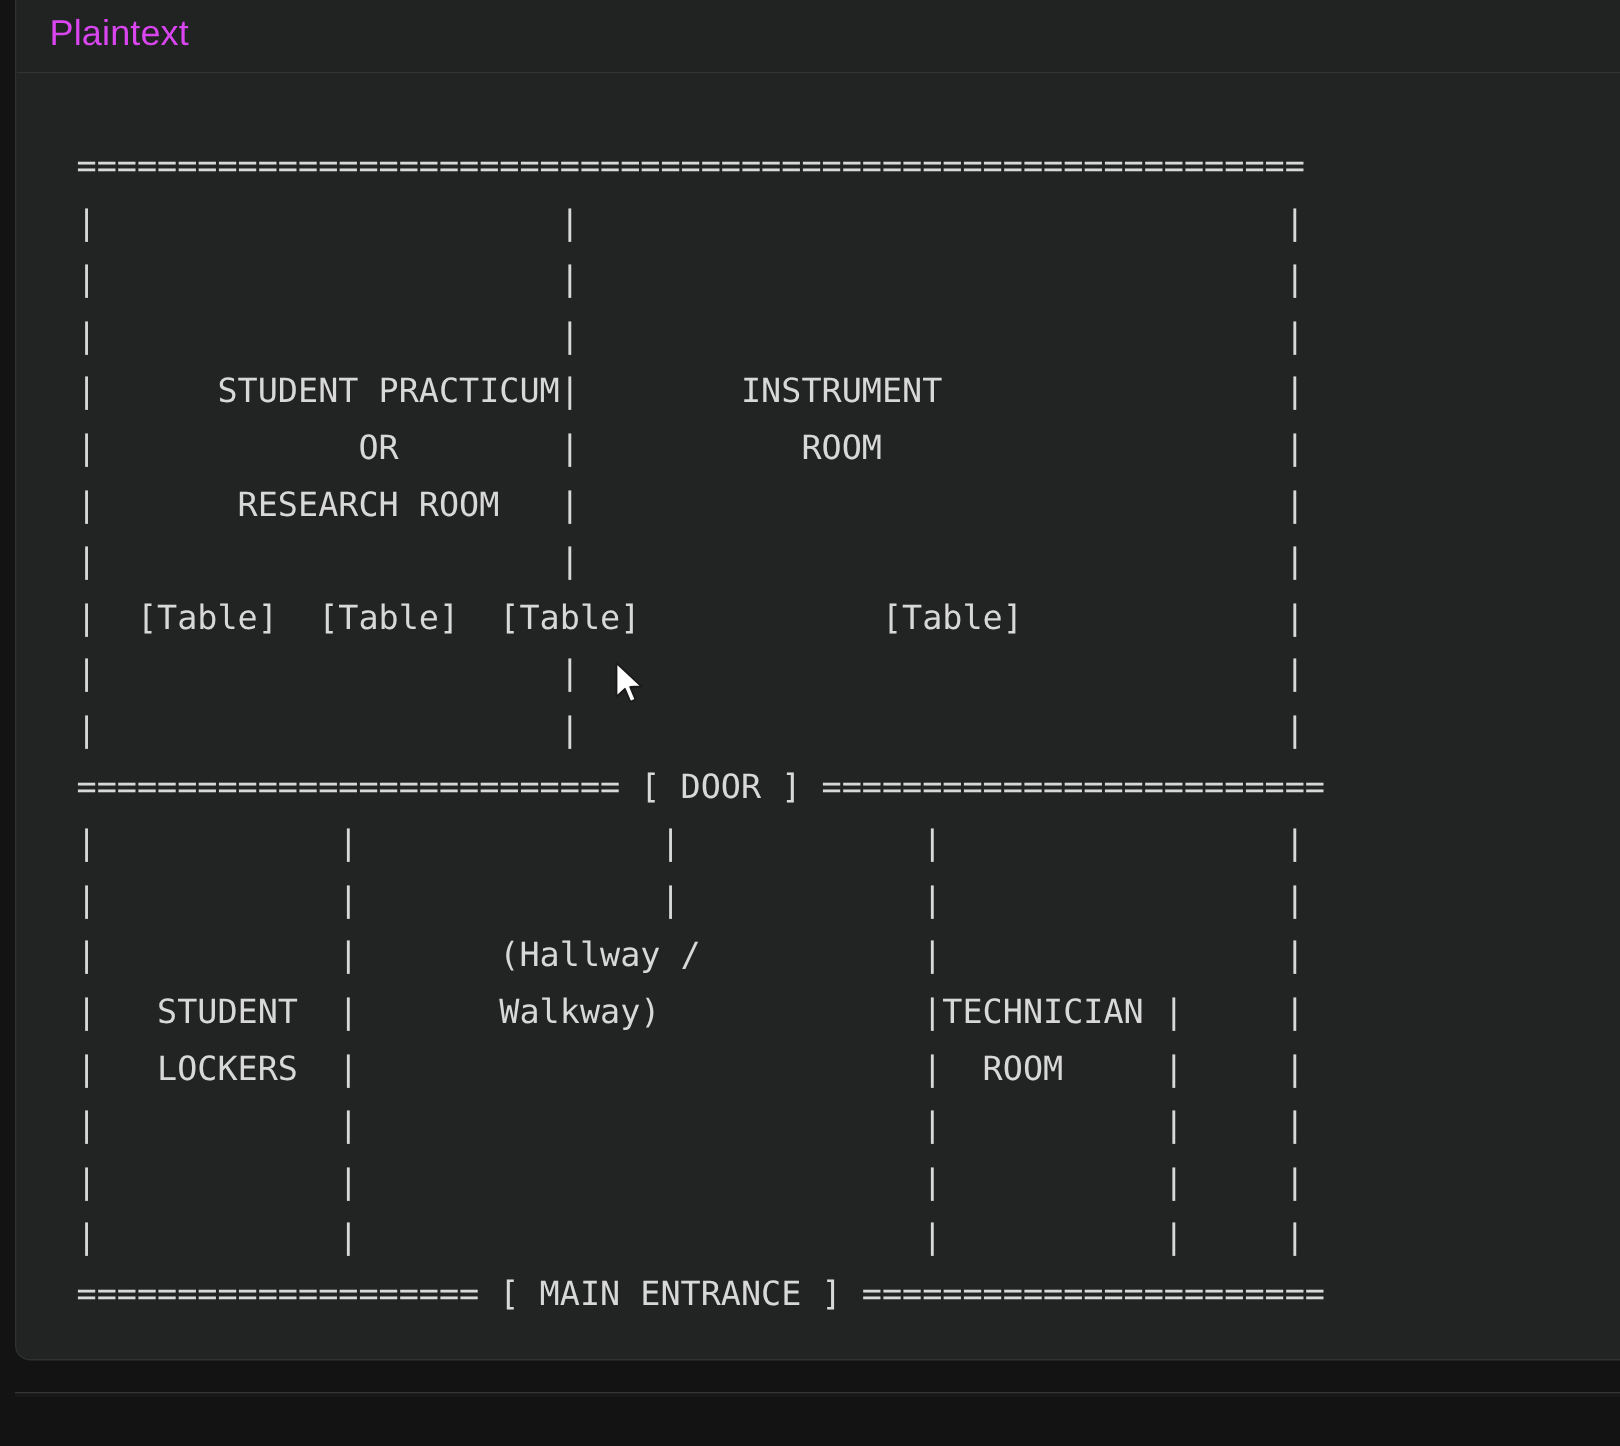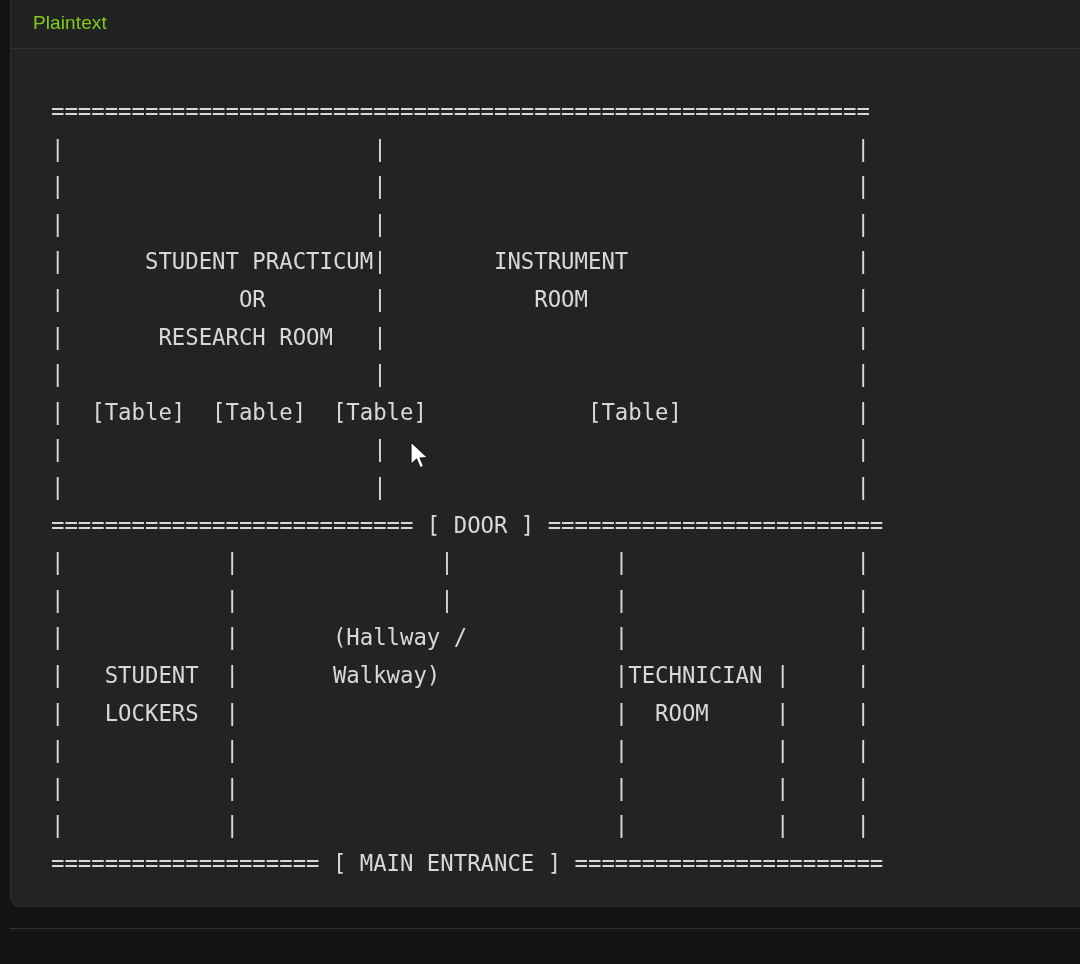--- a/index.html
+++ b/index.html
@@ -32,22 +32,22 @@
     height: 90px;
     padding: 0 22px;
     display: flex;
     align-items: flex-end;
     padding-bottom: 14px;
     border-bottom: 1px solid #313232;
     background: #212222;
   }
   .lang-label {
     font-family: "Liberation Sans", sans-serif;
-    font-size: 19px;
-    color: #84cc16;
+    font-size: 24px;
+    color: #d946ef;
     letter-spacing: 0.1px;
     line-height: 22px;
   }
   .code-body {
     padding: 44px 0 0 0;
     background: #222323;
     height: 858px;
   }
   pre.ascii {
     margin: 0;

